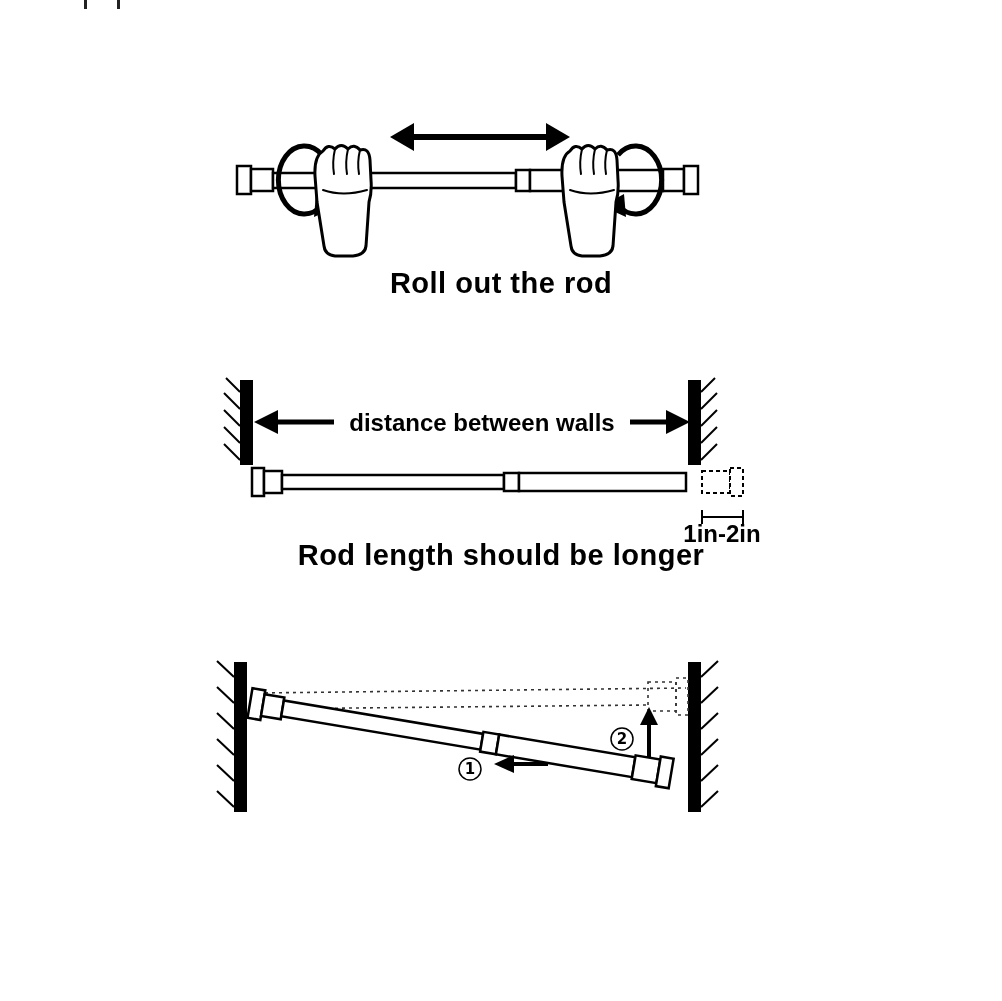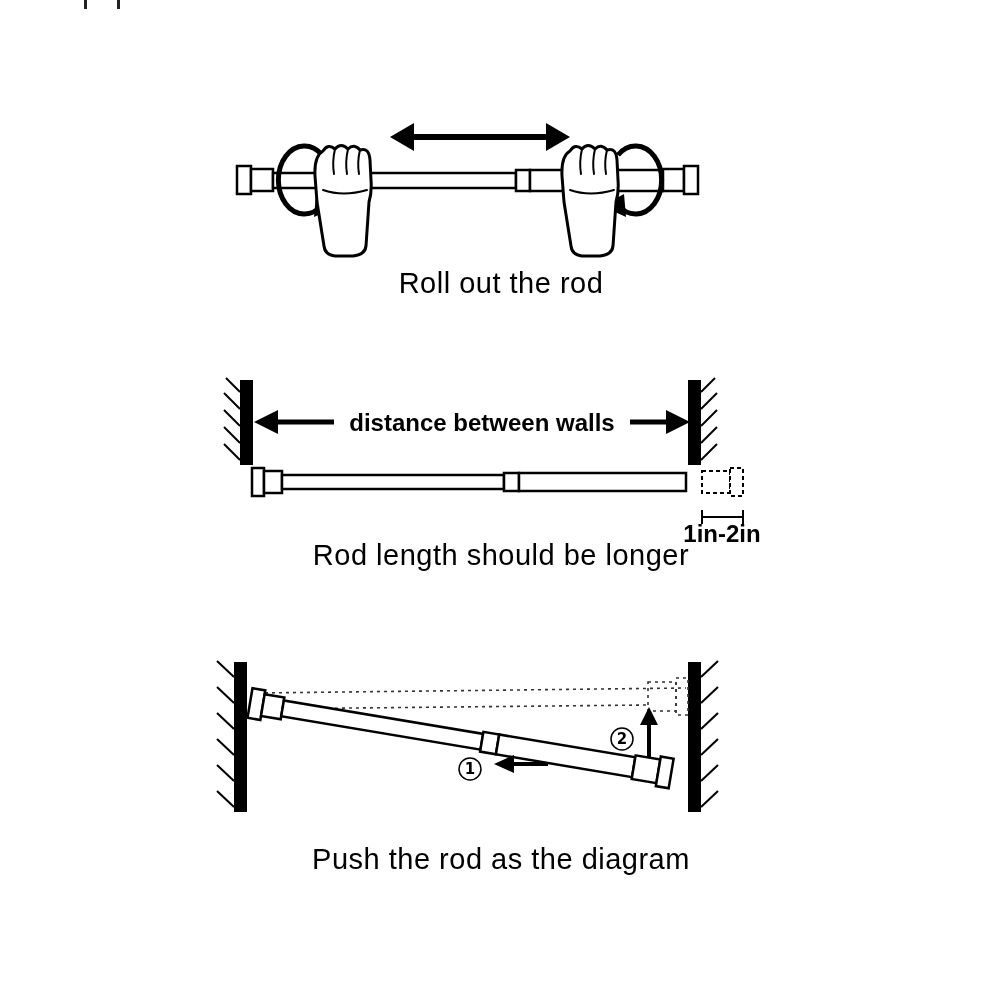--- a/index.html
+++ b/index.html
@@ -1,21 +1,21 @@
 <!DOCTYPE html>
 <html><head>
 <meta charset="utf-8">
 <style>
   * { margin:0; padding:0; box-sizing:border-box; }
   html,body { background:#ffffff; }
   body { font-family:"Liberation Sans", sans-serif; color:#000; }
   .canvas { position:relative; width:1002px; height:1001px; background:#fff; overflow:hidden; }
   .panel-svg { position:absolute; left:0; }
   .caption { position:absolute; left:0; width:100%; text-align:center;
-             font-weight:400; font-size:29px; line-height:38px; letter-spacing:.5px; color:#000; }
+             font-weight:700; font-size:29px; line-height:38px; letter-spacing:.5px; color:#000; }
   .artifact { position:absolute; top:0; width:3px; height:9px; background:#222; }
 
   
   .wall   { fill:#000; }
   .hatch line { stroke:#000; stroke-width:2; }
   .tube   { fill:#fff; stroke:#000; stroke-width:2.5; }
   .fillink{ fill:#000; stroke:none; }
   .thick  { stroke:#000; stroke-width:6; }
   .thick5 { stroke:#000; stroke-width:5; }
   .arc    { fill:none; stroke:#000; stroke-width:5; }
@@ -186,15 +186,14 @@
     <g>
       <line class="thin-arrow" x1="649" y1="103" x2="649" y2="66"></line>
       <polygon class="fillink" points="649,52 640,70 658,70"></polygon>
     </g>
     <g>
       <circle class="ring" cx="622" cy="84" r="11"></circle>
       <text class="digit" x="622" y="89" text-anchor="middle">2</text>
     </g>
   </svg>
 
-  <div class="caption" style="top:840px">Push the rod as the diagram</div>
 
 </div>
 
 </body></html>

